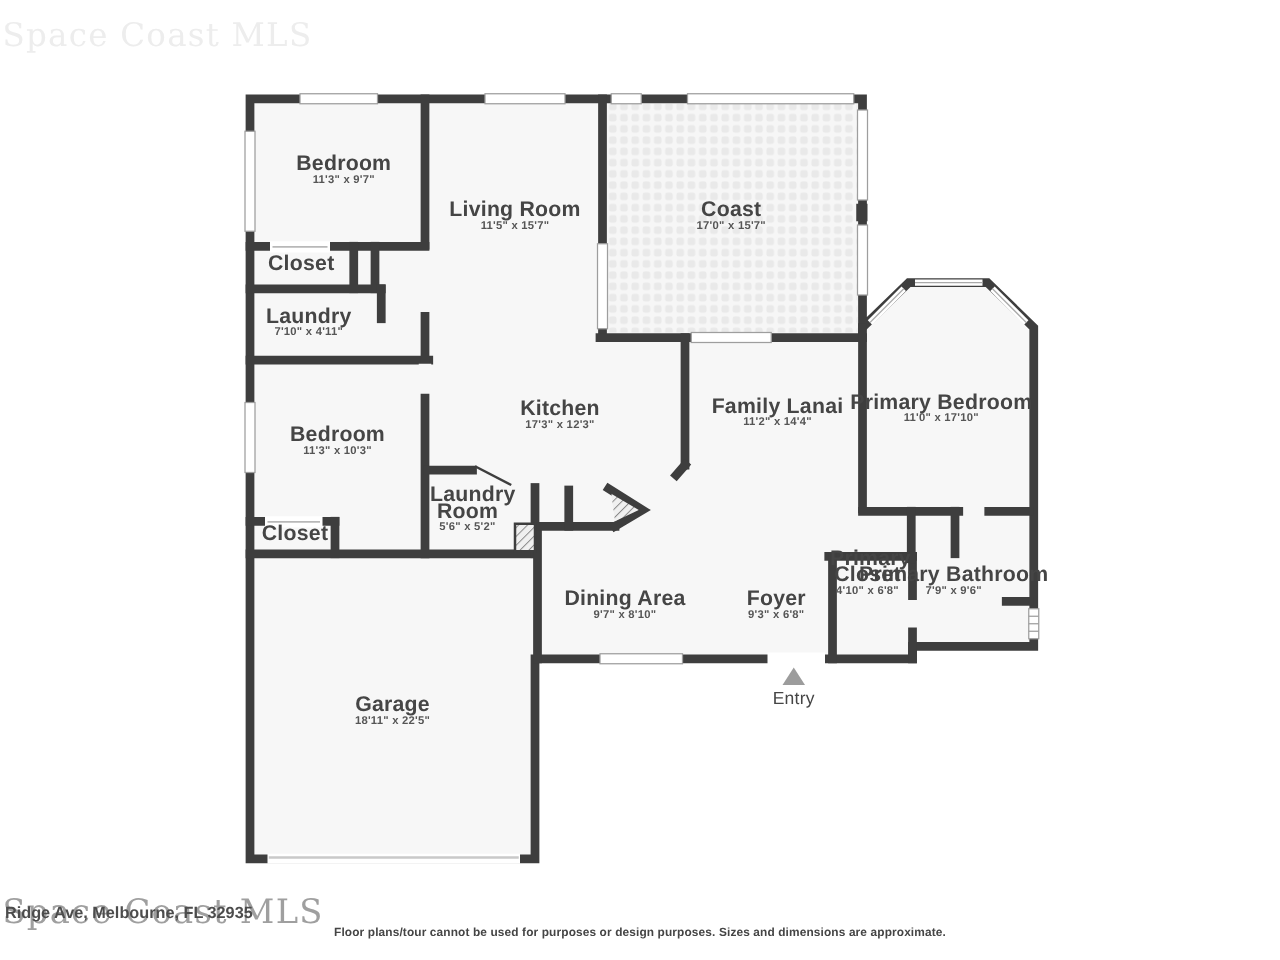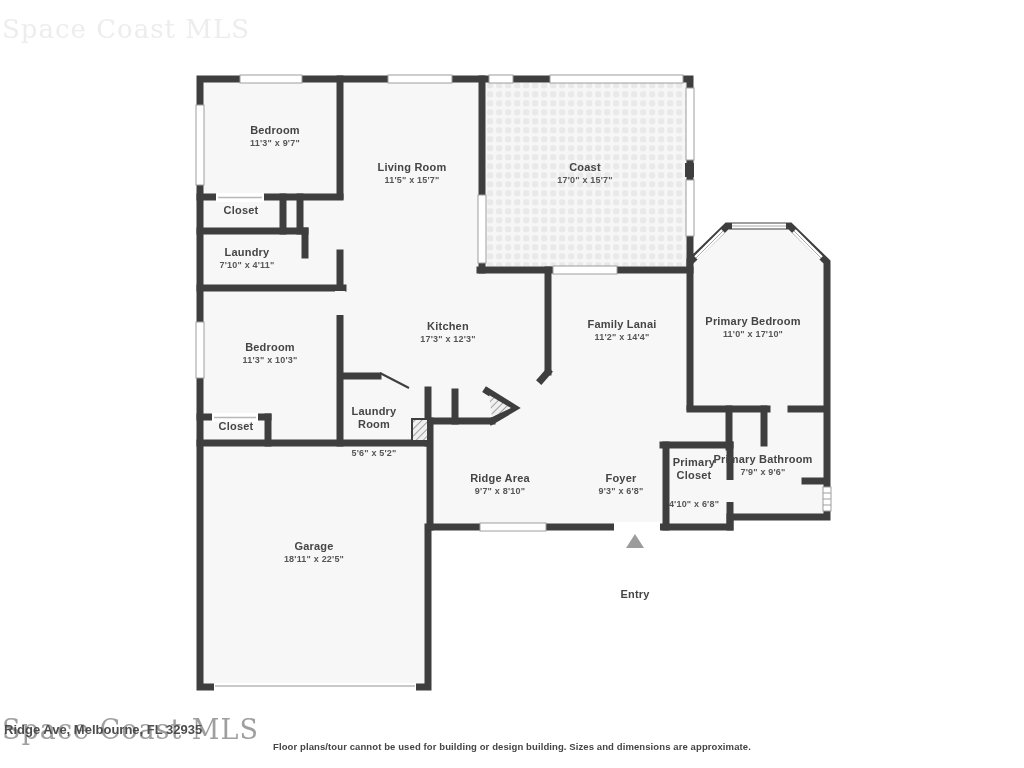--- a/index.html
+++ b/index.html
@@ -2,26 +2,26 @@
 <html><head>
 <meta charset="utf-8">
 <style>
   html,body{margin:0;padding:0;}
   body{width:1024px;height:768px;background:#ffffff;position:relative;overflow:hidden;
        font-family:"Liberation Sans", sans-serif;}
   .stage{position:absolute;left:0;top:0;width:1024px;height:768px;}
   svg{position:absolute;left:0;top:0;}
 
   .room-label{position:absolute;transform:translateX(-50%);text-align:center;pointer-events:none;}
-  .rname{font-size:11px;font-weight:bold;color:#454545;line-height:13px;letter-spacing:.2px;}
+  .rname{font-size:17px;font-weight:bold;color:#454545;line-height:13px;letter-spacing:.2px;}
   .rdims{font-size:9px;font-weight:600;color:#565656;line-height:12px;letter-spacing:.2px;}
-  .wrap2 .rname{max-width:60px;margin:16px auto;}
-
-  .entry-label{position:absolute;transform:translateX(-50%);font-size:11px;font-weight:bold;
-       color:#454545;letter-spacing:.2px;margin-top:38px;}
+  .wrap2 .rname{max-width:60px;margin:0 auto;}
+
+  .entry-label{position:absolute;transform:translateX(-50%);font-size:14px;font-weight:normal;
+       color:#454545;letter-spacing:.2px;}
 
   .wm-top{position:absolute;left:2px;top:14px;font-family:"DejaVu Serif", serif;
        font-size:26px;color:#ededed;letter-spacing:1px;white-space:nowrap;}
   .wm-bottom{position:absolute;left:2px;top:714px;font-family:"DejaVu Serif", serif;
        font-size:27px;color:#8f8f8f;opacity:.85;letter-spacing:1px;white-space:nowrap;}
   .wm-address{position:absolute;left:4px;top:722px;font-size:13px;font-weight:bold;
        color:#4c4c4c;white-space:nowrap;}
   .disclaimer{position:absolute;left:0;top:741px;width:1024px;text-align:center;
        font-size:9.5px;font-weight:bold;color:#454545;letter-spacing:.1px;}
 </style>
@@ -195,39 +195,39 @@
     <div class="rdims">11'0" x 17'10"</div>
   </div>
   <div class="room-label wrap2" style="left:374px;top:389px;">
     <div class="rname">Laundry Room</div>
     <div class="rdims">5'6" x 5'2"</div>
   </div>
   <div class="room-label" style="left:236px;top:420px;">
     <div class="rname">Closet</div>
   </div>
   <div class="room-label" style="left:500px;top:472px;">
-    <div class="rname">Ridge Area</div>
+    <div class="rname">Dining Area</div>
     <div class="rdims">9'7" x 8'10"</div>
   </div>
   <div class="room-label" style="left:621px;top:472px;">
     <div class="rname">Foyer</div>
     <div class="rdims">9'3" x 6'8"</div>
   </div>
   <div class="room-label wrap2" style="left:694px;top:440px;">
     <div class="rname">Primary Closet</div>
     <div class="rdims">4'10" x 6'8"</div>
   </div>
   <div class="room-label" style="left:763px;top:453px;">
     <div class="rname">Primary Bathroom</div>
     <div class="rdims">7'9" x 9'6"</div>
   </div>
-  <div class="room-label" style="left:314px;top:540px;">
+  <div class="room-label" style="left:314px;top:557px;">
     <div class="rname">Garage</div>
     <div class="rdims">18'11" x 22'5"</div>
   </div>
 
   <div class="entry-label" style="left:635px;top:550px;">Entry</div>
 
   <div class="wm-bottom">Space Coast MLS</div>
   <div class="wm-address">Ridge Ave, Melbourne, FL 32935</div>
-  <div class="disclaimer">Floor plans/tour cannot be used for building or design building. Sizes and dimensions are approximate.</div>
+  <div class="disclaimer">Floor plans/tour cannot be used for purposes or design purposes. Sizes and dimensions are approximate.</div>
 
 </div>
 
 </body></html>

